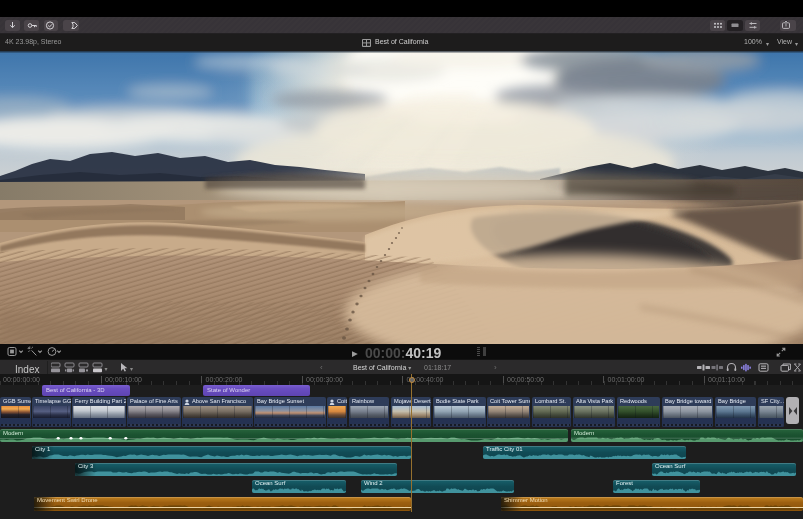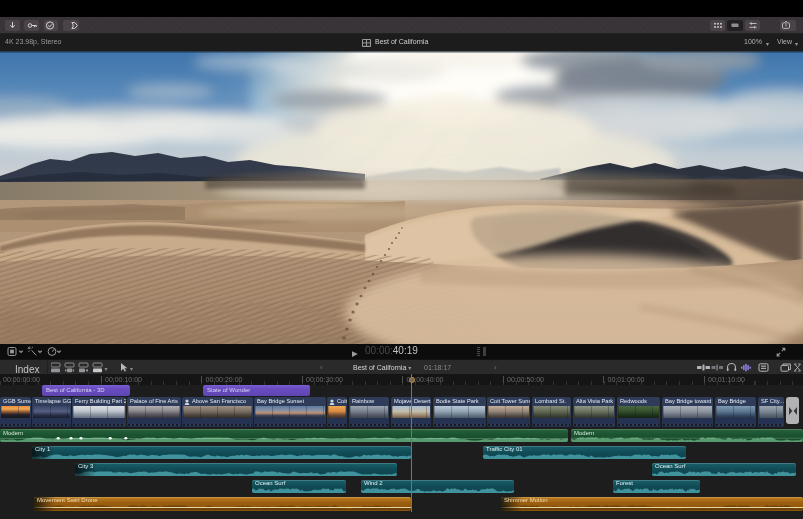--- a/index.html
+++ b/index.html
@@ -234,21 +234,21 @@
  <ellipse cx="357" cy="304" rx="1.7" ry="1.4"></ellipse>
       <ellipse cx="353" cy="312" rx="1.7" ry="1.5"></ellipse>
  <ellipse cx="350" cy="320" rx="1.8" ry="1.5"></ellipse>
       <ellipse cx="347" cy="329" rx="1.9" ry="1.6"></ellipse>
  <ellipse cx="344" cy="338" rx="2" ry="1.7"></ellipse>
 </g>
 <rect x="0" y="51" width="803" height="1.5" fill="#1b2531" opacity="0.7"></rect>
 </svg>
 <div class="abs" id="playbar">
   <span class="abs" style="left:352px;top:4.5px;color:#9d9d9d;font-size:7.5px;">▶</span>
-  <span class="abs" style="left:365px;top:1px;font-size:10px;color:#4a4a4a;">00:00:<span style="color:#c2c2c2;">40:19</span></span>
+  <span class="abs" style="left:365px;top:1px;font-size:14px;color:#4a4a4a;font-weight:bold;">00:00:<span style="color:#c2c2c2;">40:19</span></span>
   <div class="abs" style="left:477px;top:3px;width:3px;height:9px;background:repeating-linear-gradient(#4a4a4a 0 1px,transparent 1px 2px);"></div>
   <div class="abs" style="left:483px;top:3px;width:3px;height:9px;background:#3f3f3f;"></div>
   <svg class="abs" style="left:7px;top:2px" width="62" height="11" viewBox="0 0 62 11">
     <g stroke="#9a9a9a" stroke-width="1" fill="none">
       <rect x="1" y="1.5" width="8" height="8" rx="1.5"></rect>
       <rect x="3.1" y="3.6" width="3.8" height="3.8" fill="#9a9a9a" stroke="none"></rect>
       <path d="M12.2 4.6 L14 6.4 L15.8 4.6" stroke-width="1.1"></path>
       <path d="M24.6 4.4 L29.3 9.4"></path>
       <path d="M22.8 2.6 L20.6 2.6 M22.8 2.6 L22.8 0.4 M22.8 2.6 L21.2 0.9 M24.4 2.4 L26 0.8 M22.9 4.4 L21.3 6" stroke-width="0.8"></path>
       <path d="M31.2 4.6 L33 6.4 L34.8 4.6" stroke-width="1.1"></path>

